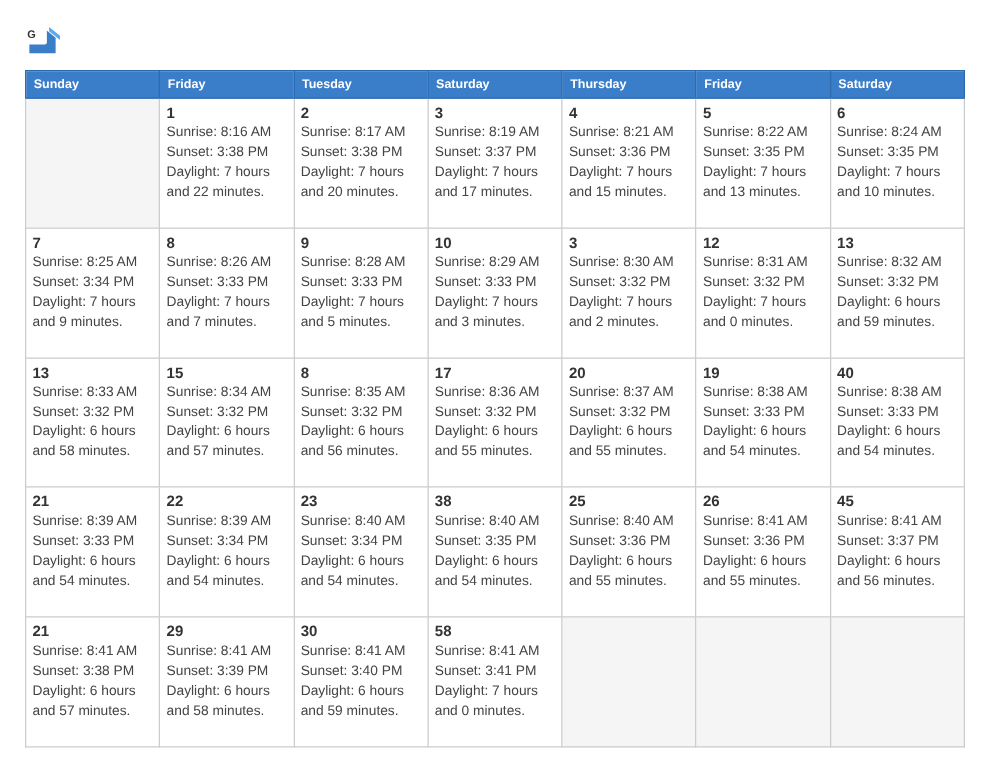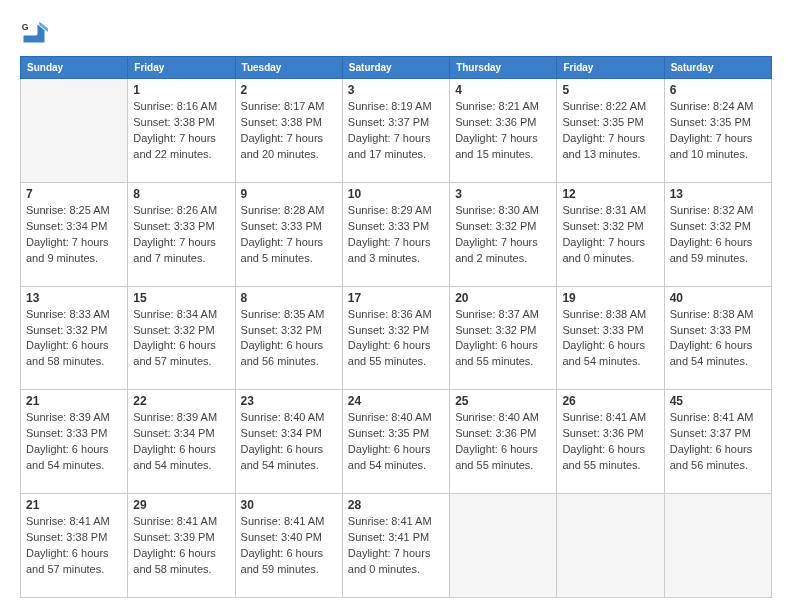--- a/index.html
+++ b/index.html
@@ -231,21 +231,21 @@
           </td>
           <td>
             <span class="day-num">22</span>
             <div class="day-info">Sunrise: 8:39 AM<br>Sunset: 3:34 PM<br>Daylight: 6 hours<br>and 54 minutes.</div>
           </td>
           <td>
             <span class="day-num">23</span>
             <div class="day-info">Sunrise: 8:40 AM<br>Sunset: 3:34 PM<br>Daylight: 6 hours<br>and 54 minutes.</div>
           </td>
           <td>
-            <span class="day-num">24</span>
+            <span class="day-num">38</span>
             <div class="day-info">Sunrise: 8:40 AM<br>Sunset: 3:35 PM<br>Daylight: 6 hours<br>and 54 minutes.</div>
           </td>
           <td>
             <span class="day-num">25</span>
             <div class="day-info">Sunrise: 8:40 AM<br>Sunset: 3:36 PM<br>Daylight: 6 hours<br>and 55 minutes.</div>
           </td>
           <td>
             <span class="day-num">26</span>
             <div class="day-info">Sunrise: 8:41 AM<br>Sunset: 3:36 PM<br>Daylight: 6 hours<br>and 55 minutes.</div>
           </td>
@@ -261,21 +261,21 @@
           </td>
           <td>
             <span class="day-num">29</span>
             <div class="day-info">Sunrise: 8:41 AM<br>Sunset: 3:39 PM<br>Daylight: 6 hours<br>and 58 minutes.</div>
           </td>
           <td>
             <span class="day-num">30</span>
             <div class="day-info">Sunrise: 8:41 AM<br>Sunset: 3:40 PM<br>Daylight: 6 hours<br>and 59 minutes.</div>
           </td>
           <td>
-            <span class="day-num">28</span>
+            <span class="day-num">58</span>
             <div class="day-info">Sunrise: 8:41 AM<br>Sunset: 3:41 PM<br>Daylight: 7 hours<br>and 0 minutes.</div>
           </td>
           <td class="empty"></td>
           <td class="empty"></td>
           <td class="empty"></td>
         </tr>
       </tbody>
   </table>
 </div>
 

